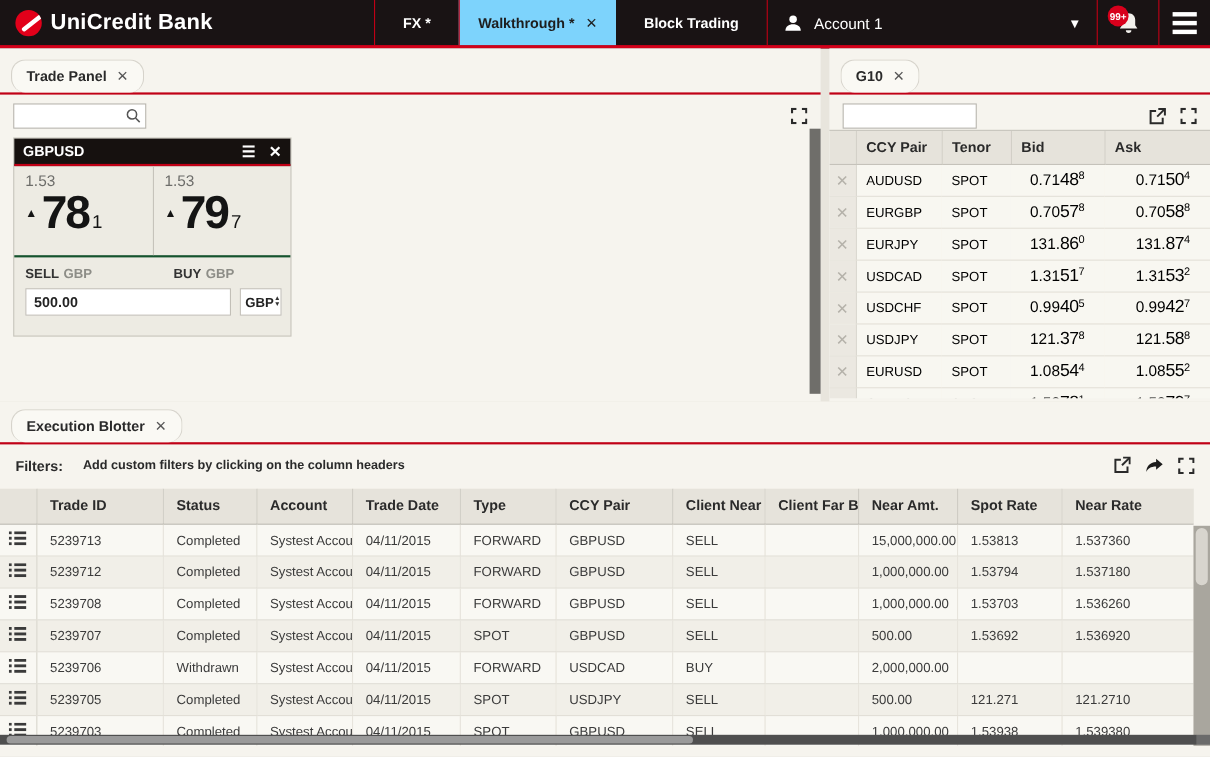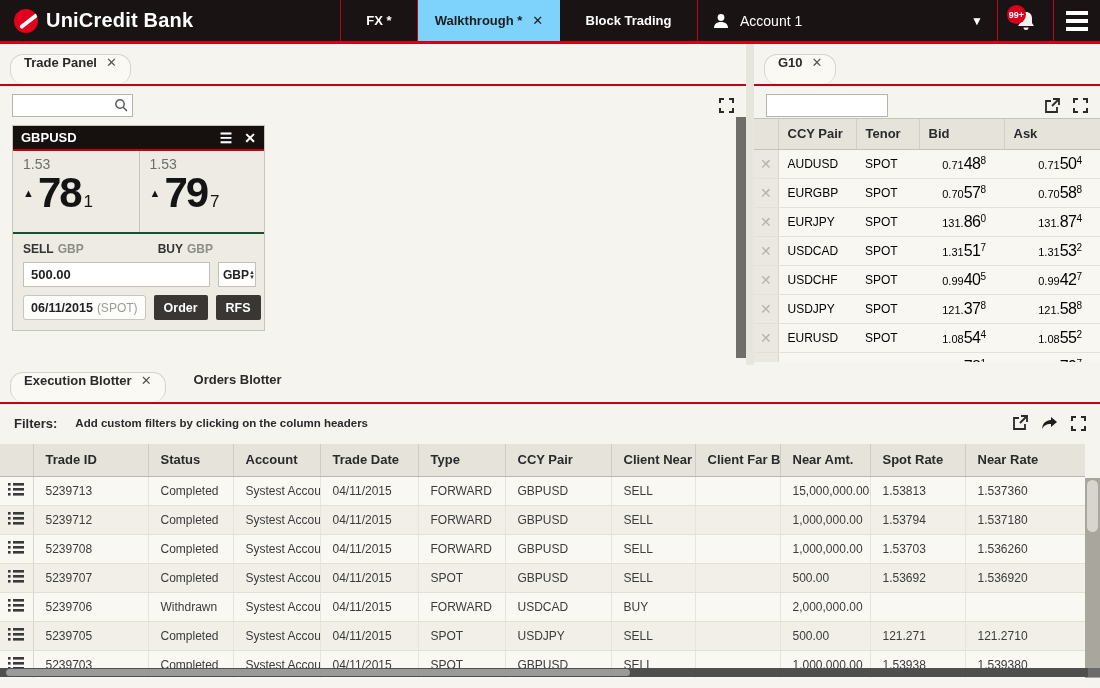--- a/index.html
+++ b/index.html
@@ -25,21 +25,21 @@
   .acct .caret { margin-left:auto; font-size:12px; }
   .bellbox { width:56px; border-left:1px solid #c00016; display:flex; align-items:center; justify-content:center; position:relative; }
   .badge { position:absolute; top:5px; left:9px; background:#d8001c; color:#fff; font-size:9px; font-weight:bold;
            border-radius:50%; width:19px; height:19px; display:flex; align-items:center; justify-content:center; }
   .burger { width:47px; border-left:1px solid #c00016; display:flex; flex-direction:column; gap:4px;
             align-items:center; justify-content:center; }
   .burger i { display:block; width:22px; height:4px; background:#fff; }
 
   
   .ptabrow { position:relative; padding:10px 0 0 10px; border-bottom:2px solid #c00016; display:flex; align-items:flex-end; }
-  .ptab { display:inline-flex; align-items:flex-start; gap:9px; height:30px; padding:0 13px;
+  .ptab { display:inline-flex; align-items:center; gap:9px; height:30px; padding:0 13px;
           font-size:13px; font-weight:bold; color:#2a2a2a;border-radius:13px; }
   .ptab.active { background:#faf9f4; border:1px solid #d6d3cb; border-bottom:none; }
   .ptab .x { font-weight:normal; color:#555; font-size:13px; }
 
   
   .left-panel  { position:absolute; top:44px; left:0; width:746px; height:321px; background:#f6f4ee; }
   .right-panel { position:absolute; top:44px; left:754px; width:346px; height:321px; background:#f6f4ee; }
   .toolbar { display:flex; align-items:center; padding:8px 12px 6px 12px; }
   .searchbox { position:relative; width:121px; height:23px; }
   .searchbox input { width:100%; height:100%; border:1px solid #b7b4ac; background:#fff; padding:0 22px 0 6px; font-size:12px; }
@@ -80,21 +80,21 @@
   .rates-wrap { position:absolute; left:0; top:74px; width:346px; height:244px; overflow:hidden;
                 border-top:1px solid #c5c2ba; }
   table.rates { border-collapse:collapse; table-layout:fixed; width:346px; }
   table.rates th { background:#e6e3db; height:30px; text-align:left; font-size:13px; color:#2a2a2a;
                    padding:0 0 0 9px; border-bottom:1px solid #c5c2ba; border-right:1px solid #d2cfc7; }
   table.rates td { height:29px; font-size:12px; color:#000000; padding:0 0 0 9px; background:#f8f7f1;
                    border-bottom:1px solid #e4e1d9; white-space:nowrap; overflow:hidden; }
   table.rates td.xcell { background:#ebe8e1; color:#b5b2aa; font-size:14px; text-align:center; padding:0;
                    border-right:1px solid #d9d6ce; }
   table.rates td.rate { text-align:right; padding:0 18px 0 0; }
-  .rp { font-size:11px; }
+  .rp { font-size:14px; }
   .rb { font-size:16px; font-weight:500; letter-spacing:-0.5px; }
   .rs { font-size:10px; vertical-align:super; font-weight:500; }
   .up      { color:var(--up); }
   .down    { color:var(--down); }
   .neutral { color:var(--neutral); }
 
   
   .bottom { position:absolute; top:365px; left:0; width:1100px; height:323px; background:#f6f4ee; }
   .filters-row { display:flex; align-items:center; padding:11px 14px 10px 14px; }
   .filters-label { font-size:13px; font-weight:bold; color:#2a2a2a; margin-right:18px; }
@@ -214,28 +214,20 @@
       <div class="deal-row">
         <input class="amt" value="500.00" style="">
         <div class="ccysel">
           <span>GBP</span>
           <span class="updn">
               <span>▲</span>
               <span>▼</span>
             </span>
         </div>
       </div>
-      <div class="deal-row" style="margin-bottom:0;">
-        <div class="datefld">
-          <span>06/11/2015</span>
-          <span class="spot">(SPOT)</span>
-        </div>
-        <button class="btn">Order</button>
-        <button class="btn">RFS</button>
-      </div>
     </div>
   </div>
   <div class="vscroll-dark"></div>
 </div>
 
 <div class="right-panel">
   <div class="ptabrow">
     <div class="ptab active">
       <span>G10</span>
       <span class="x">✕</span>
@@ -335,23 +327,20 @@
     </table>
   </div>
 </div>
 
 <div class="bottom">
   <div class="ptabrow" style="padding-top:7px;">
     <div class="ptab active">
       <span>Execution Blotter</span>
       <span class="x">✕</span>
     </div>
-    <div class="ptab" style="margin-left:15px;">
-        <span>Orders Blotter</span>
-      </div>
   </div>
   <div class="filters-row">
     <span class="filters-label">Filters:</span>
     <span class="filters-hint">Add custom filters by clicking on the column headers</span>
     <div class="tool-icons">
       <svg class="ic" width="16" height="16" viewBox="0 0 16 16" fill="none" stroke="#2a2a2a" stroke-width="1.8">
           <path d="M7 3H2v11h11V9"></path>
           <path d="M9 1h6v6"></path>
           <path d="M15 1L8 8"></path>
         </svg>

